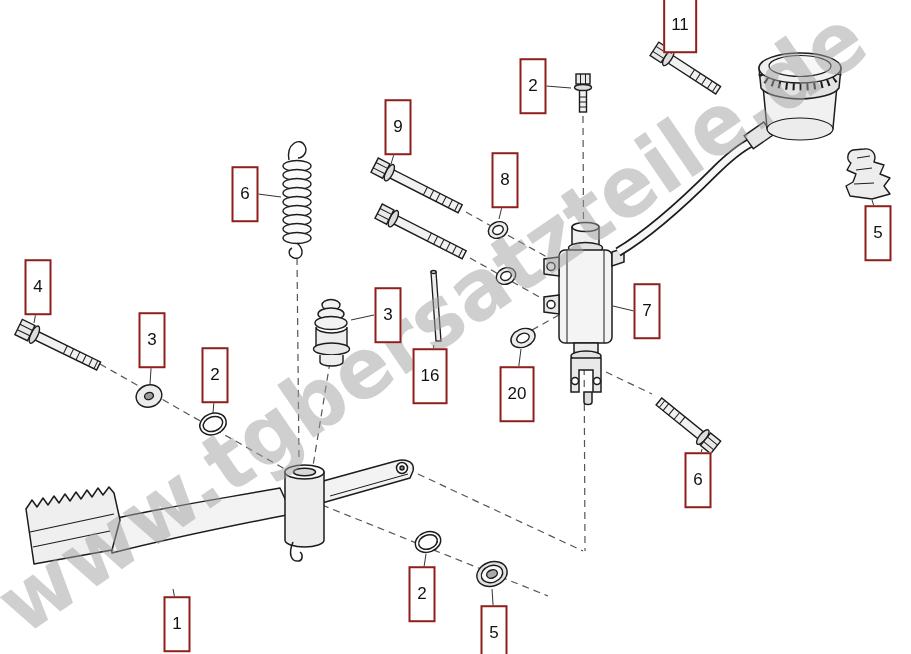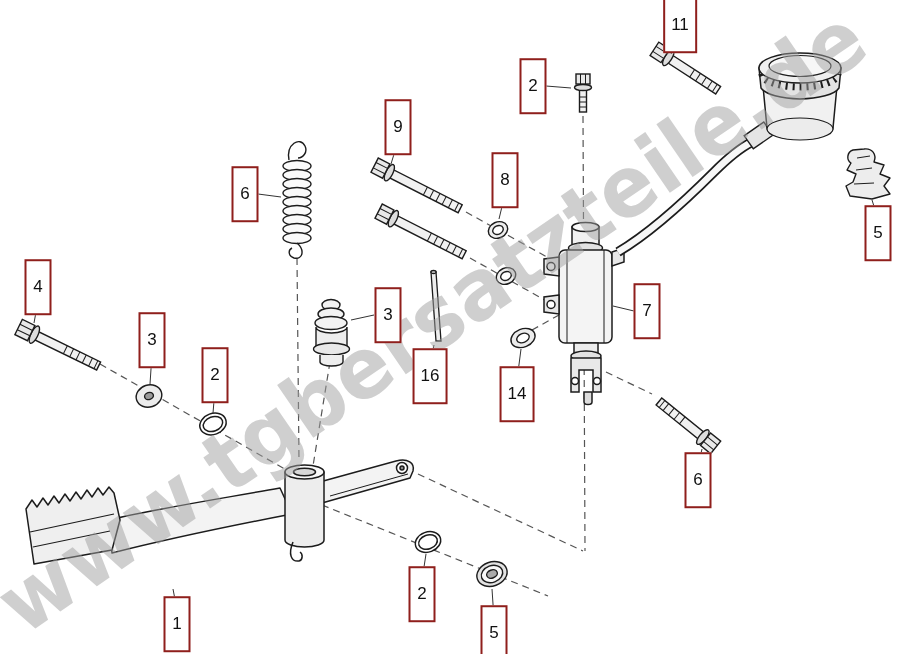--- a/index.html
+++ b/index.html
@@ -264,20 +264,20 @@
     <div class="plabel" style="left:398px;top:127px">9</div>
     <div class="plabel" style="left:505px;top:180px">8</div>
     <div class="plabel" style="left:245px;top:194px">6</div>
     <div class="plabel" style="left:878px;top:233px">5</div>
     <div class="plabel" style="left:38px;top:287px">4</div>
     <div class="plabel" style="left:388px;top:315px">3</div>
     <div class="plabel" style="left:647px;top:311px">7</div>
     <div class="plabel" style="left:152px;top:340px">3</div>
     <div class="plabel" style="left:215px;top:375px">2</div>
     <div class="plabel" style="left:430px;top:376px">16</div>
-    <div class="plabel" style="left:517px;top:394px">14</div>
+    <div class="plabel" style="left:517px;top:394px">20</div>
     <div class="plabel" style="left:698px;top:480px">6</div>
     <div class="plabel" style="left:422px;top:594px">2</div>
     <div class="plabel" style="left:177px;top:624px">1</div>
     <div class="plabel" style="left:494px;top:633px">5</div>
   </div>
 
 </div>
 
 </body></html>

